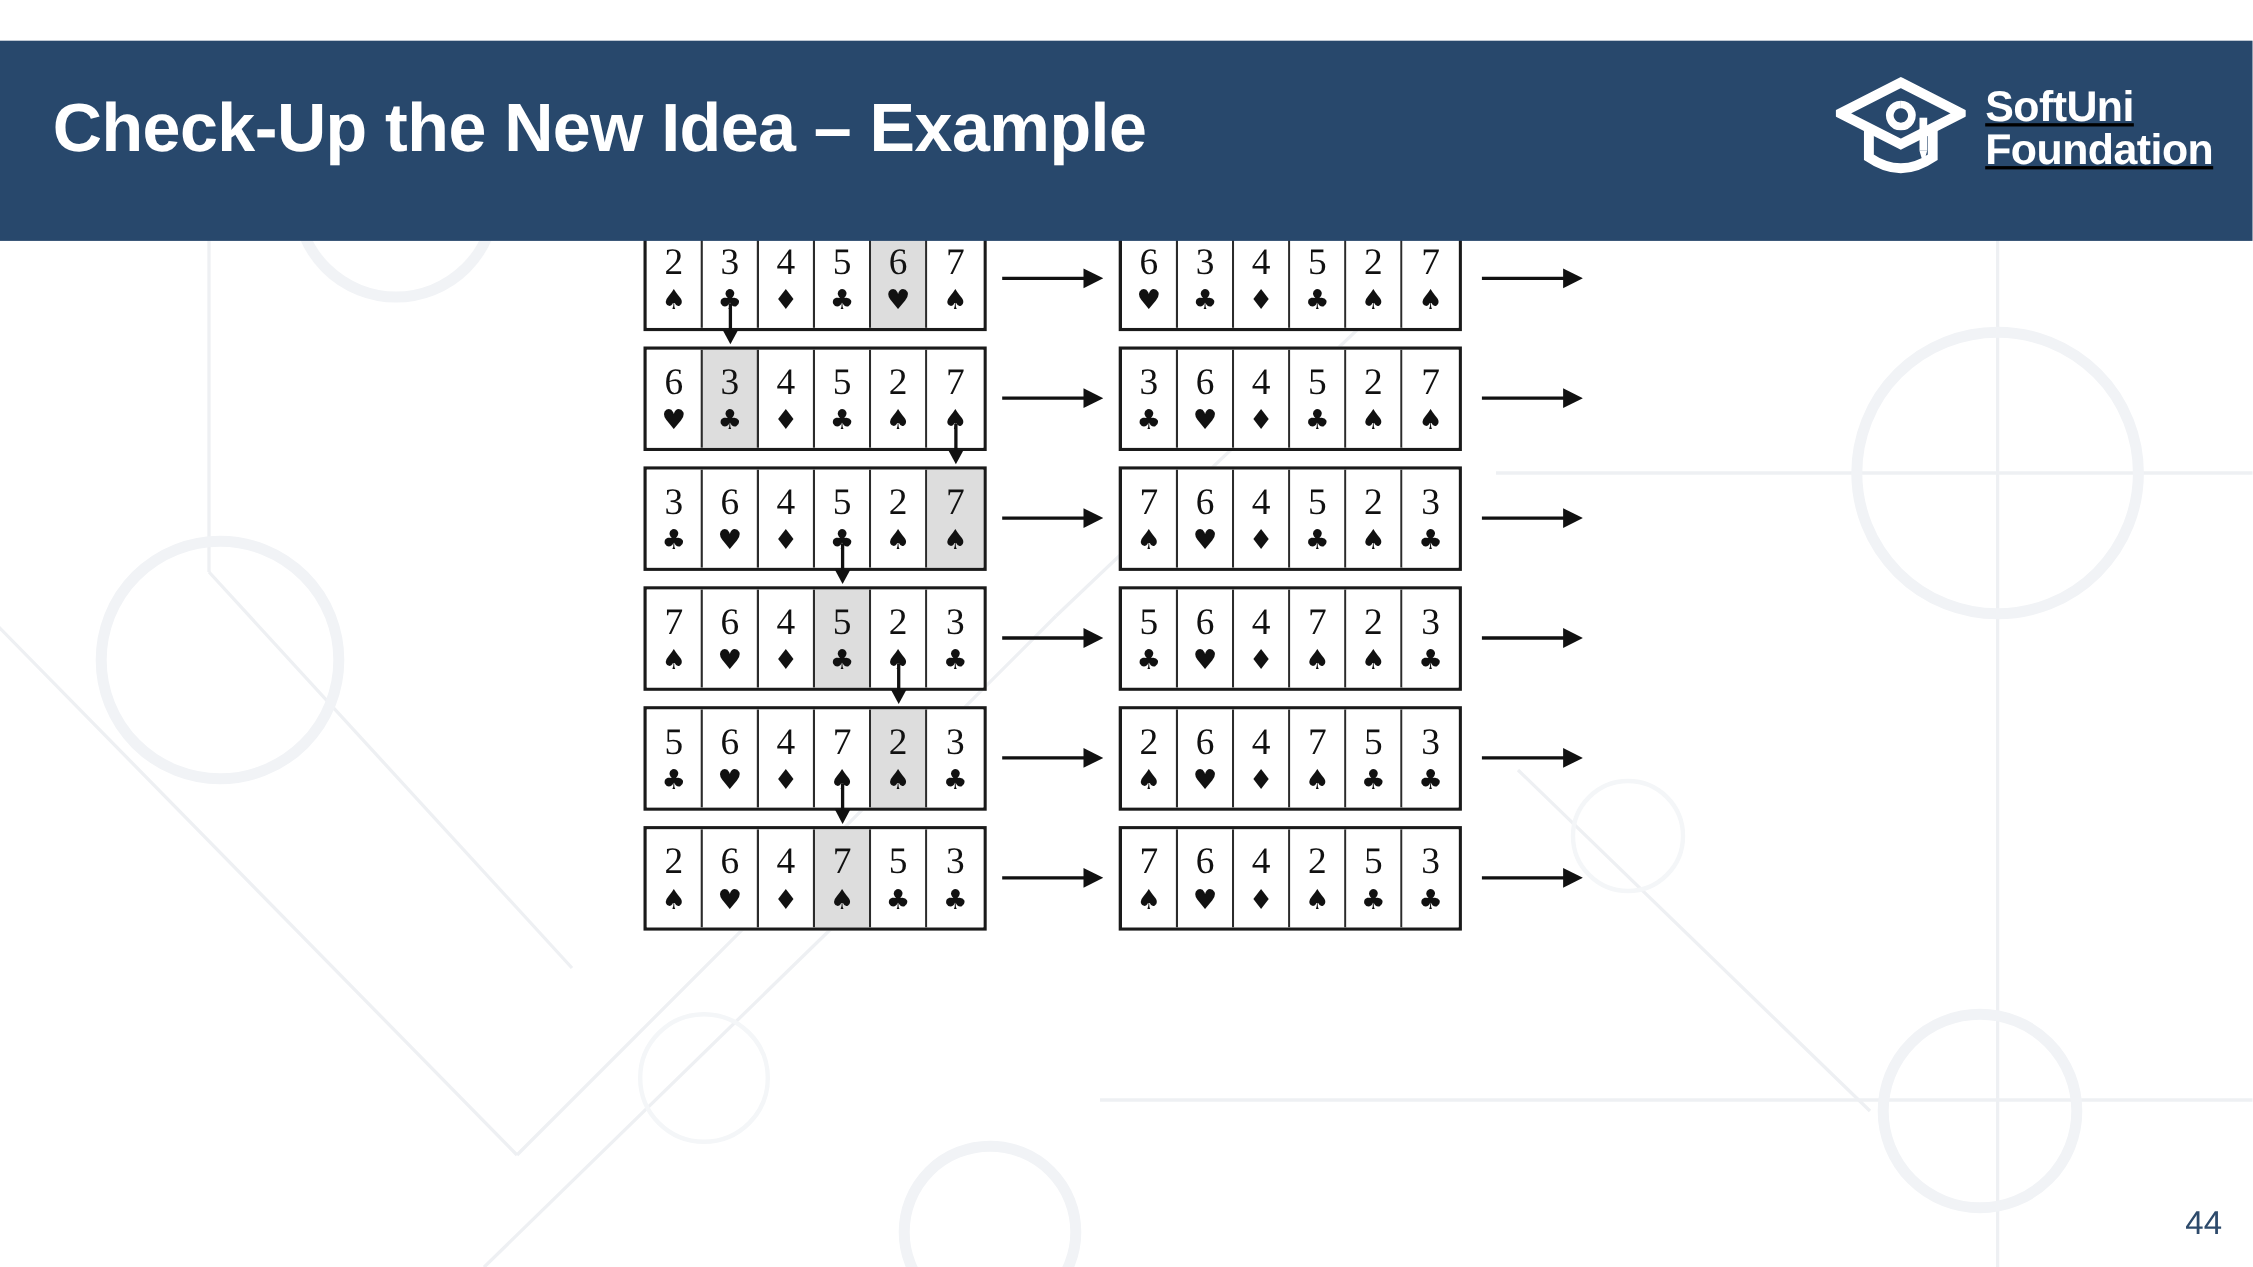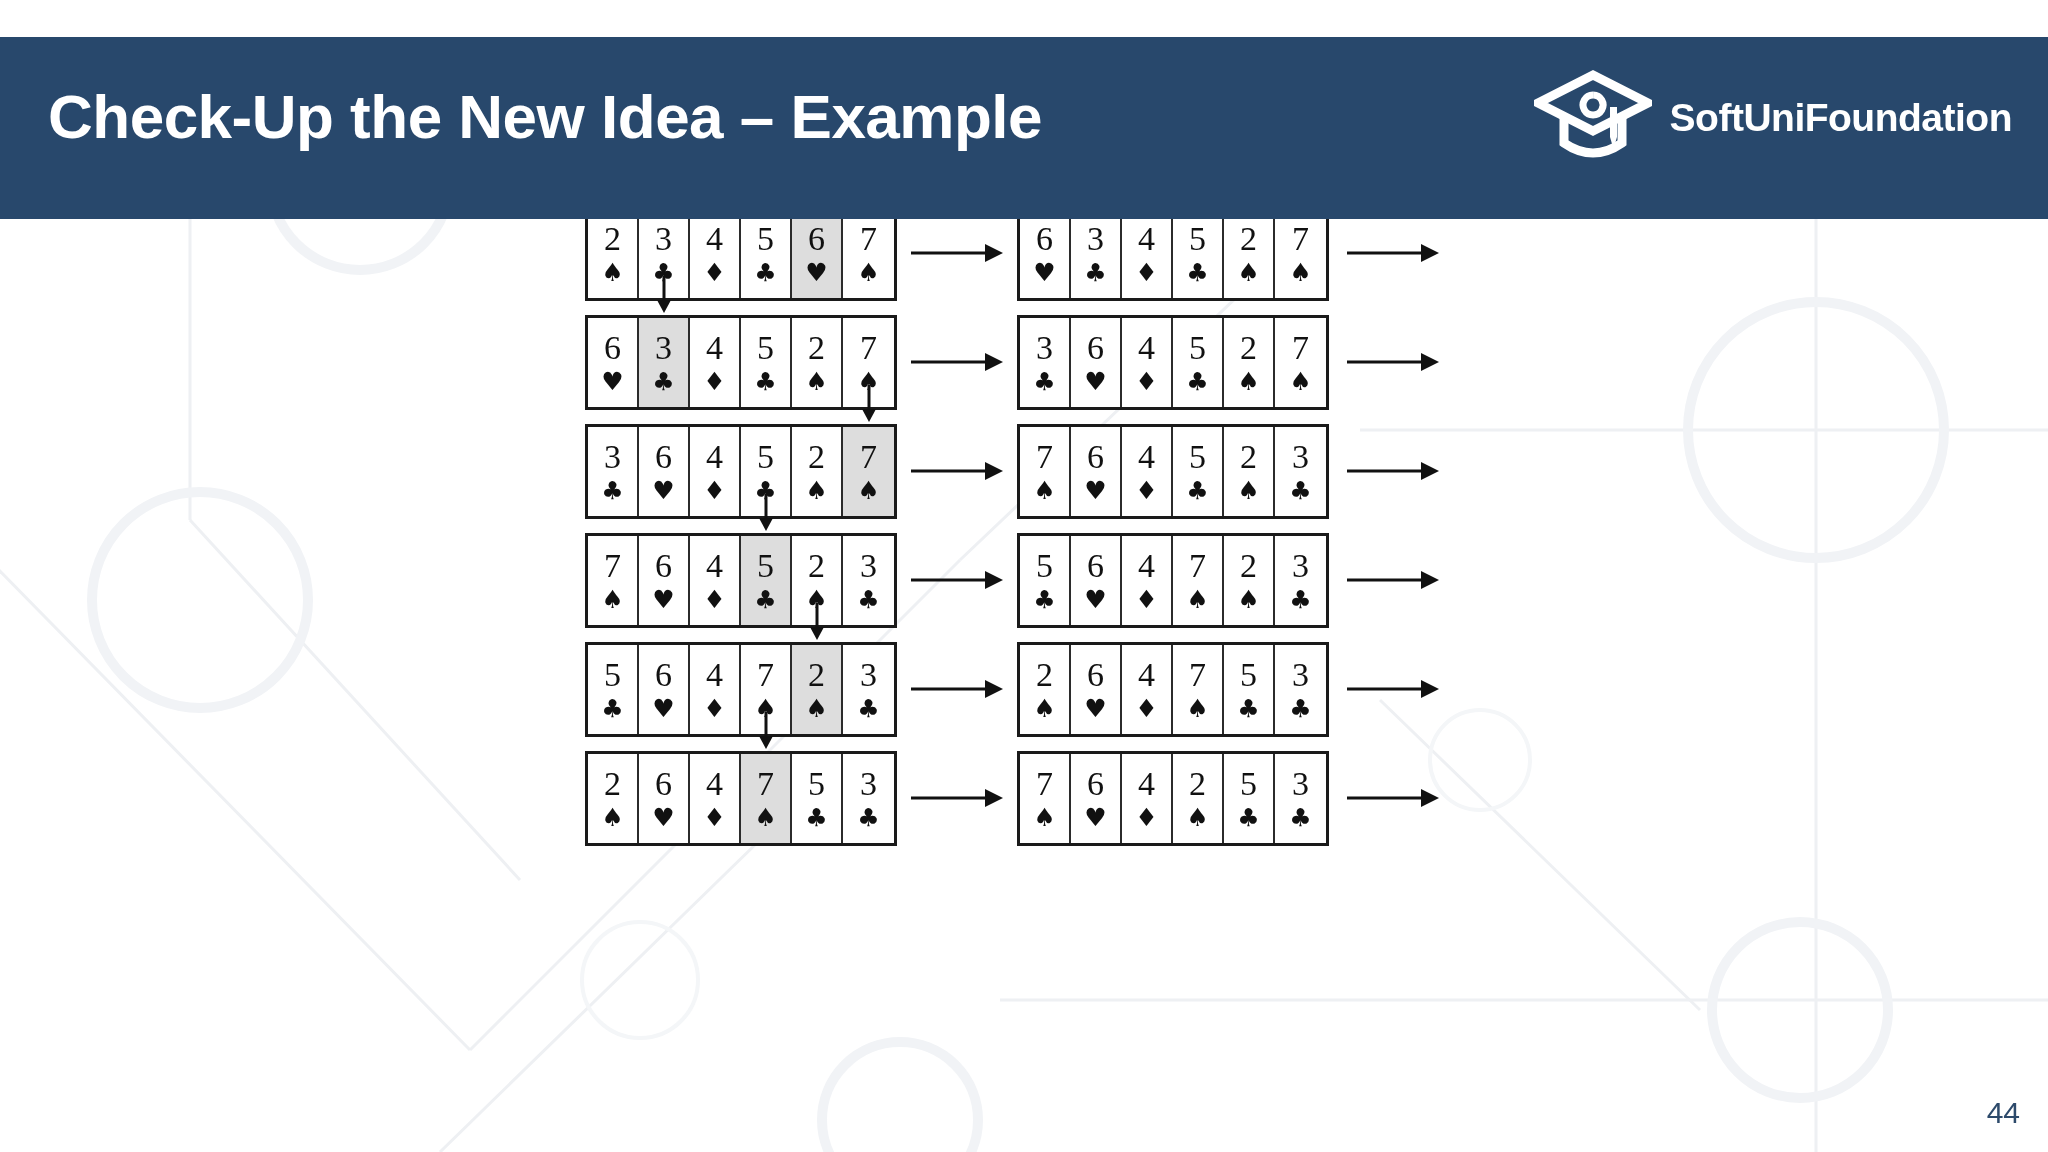--- a/index.html
+++ b/index.html
@@ -58,23 +58,24 @@
     right: 36px;
     top: 30px;
     height: 100px;
     display: flex;
     align-items: center;
     gap: 18px;
   }
   #logo-mark { flex: 0 0 auto; }
   #logo-text {
     display: flex;
-    flex-direction: row;
+    flex-direction: column;
     justify-content: flex-start;
     line-height: 1.0;
+    text-decoration: underline;
   }
   .logo-line {
     color: #ffffff;
     font-size: 39px;
     font-weight: bold;
     letter-spacing: -0.5px;
     white-space: nowrap;
     font-family: "Liberation Sans", sans-serif;
   }
 

